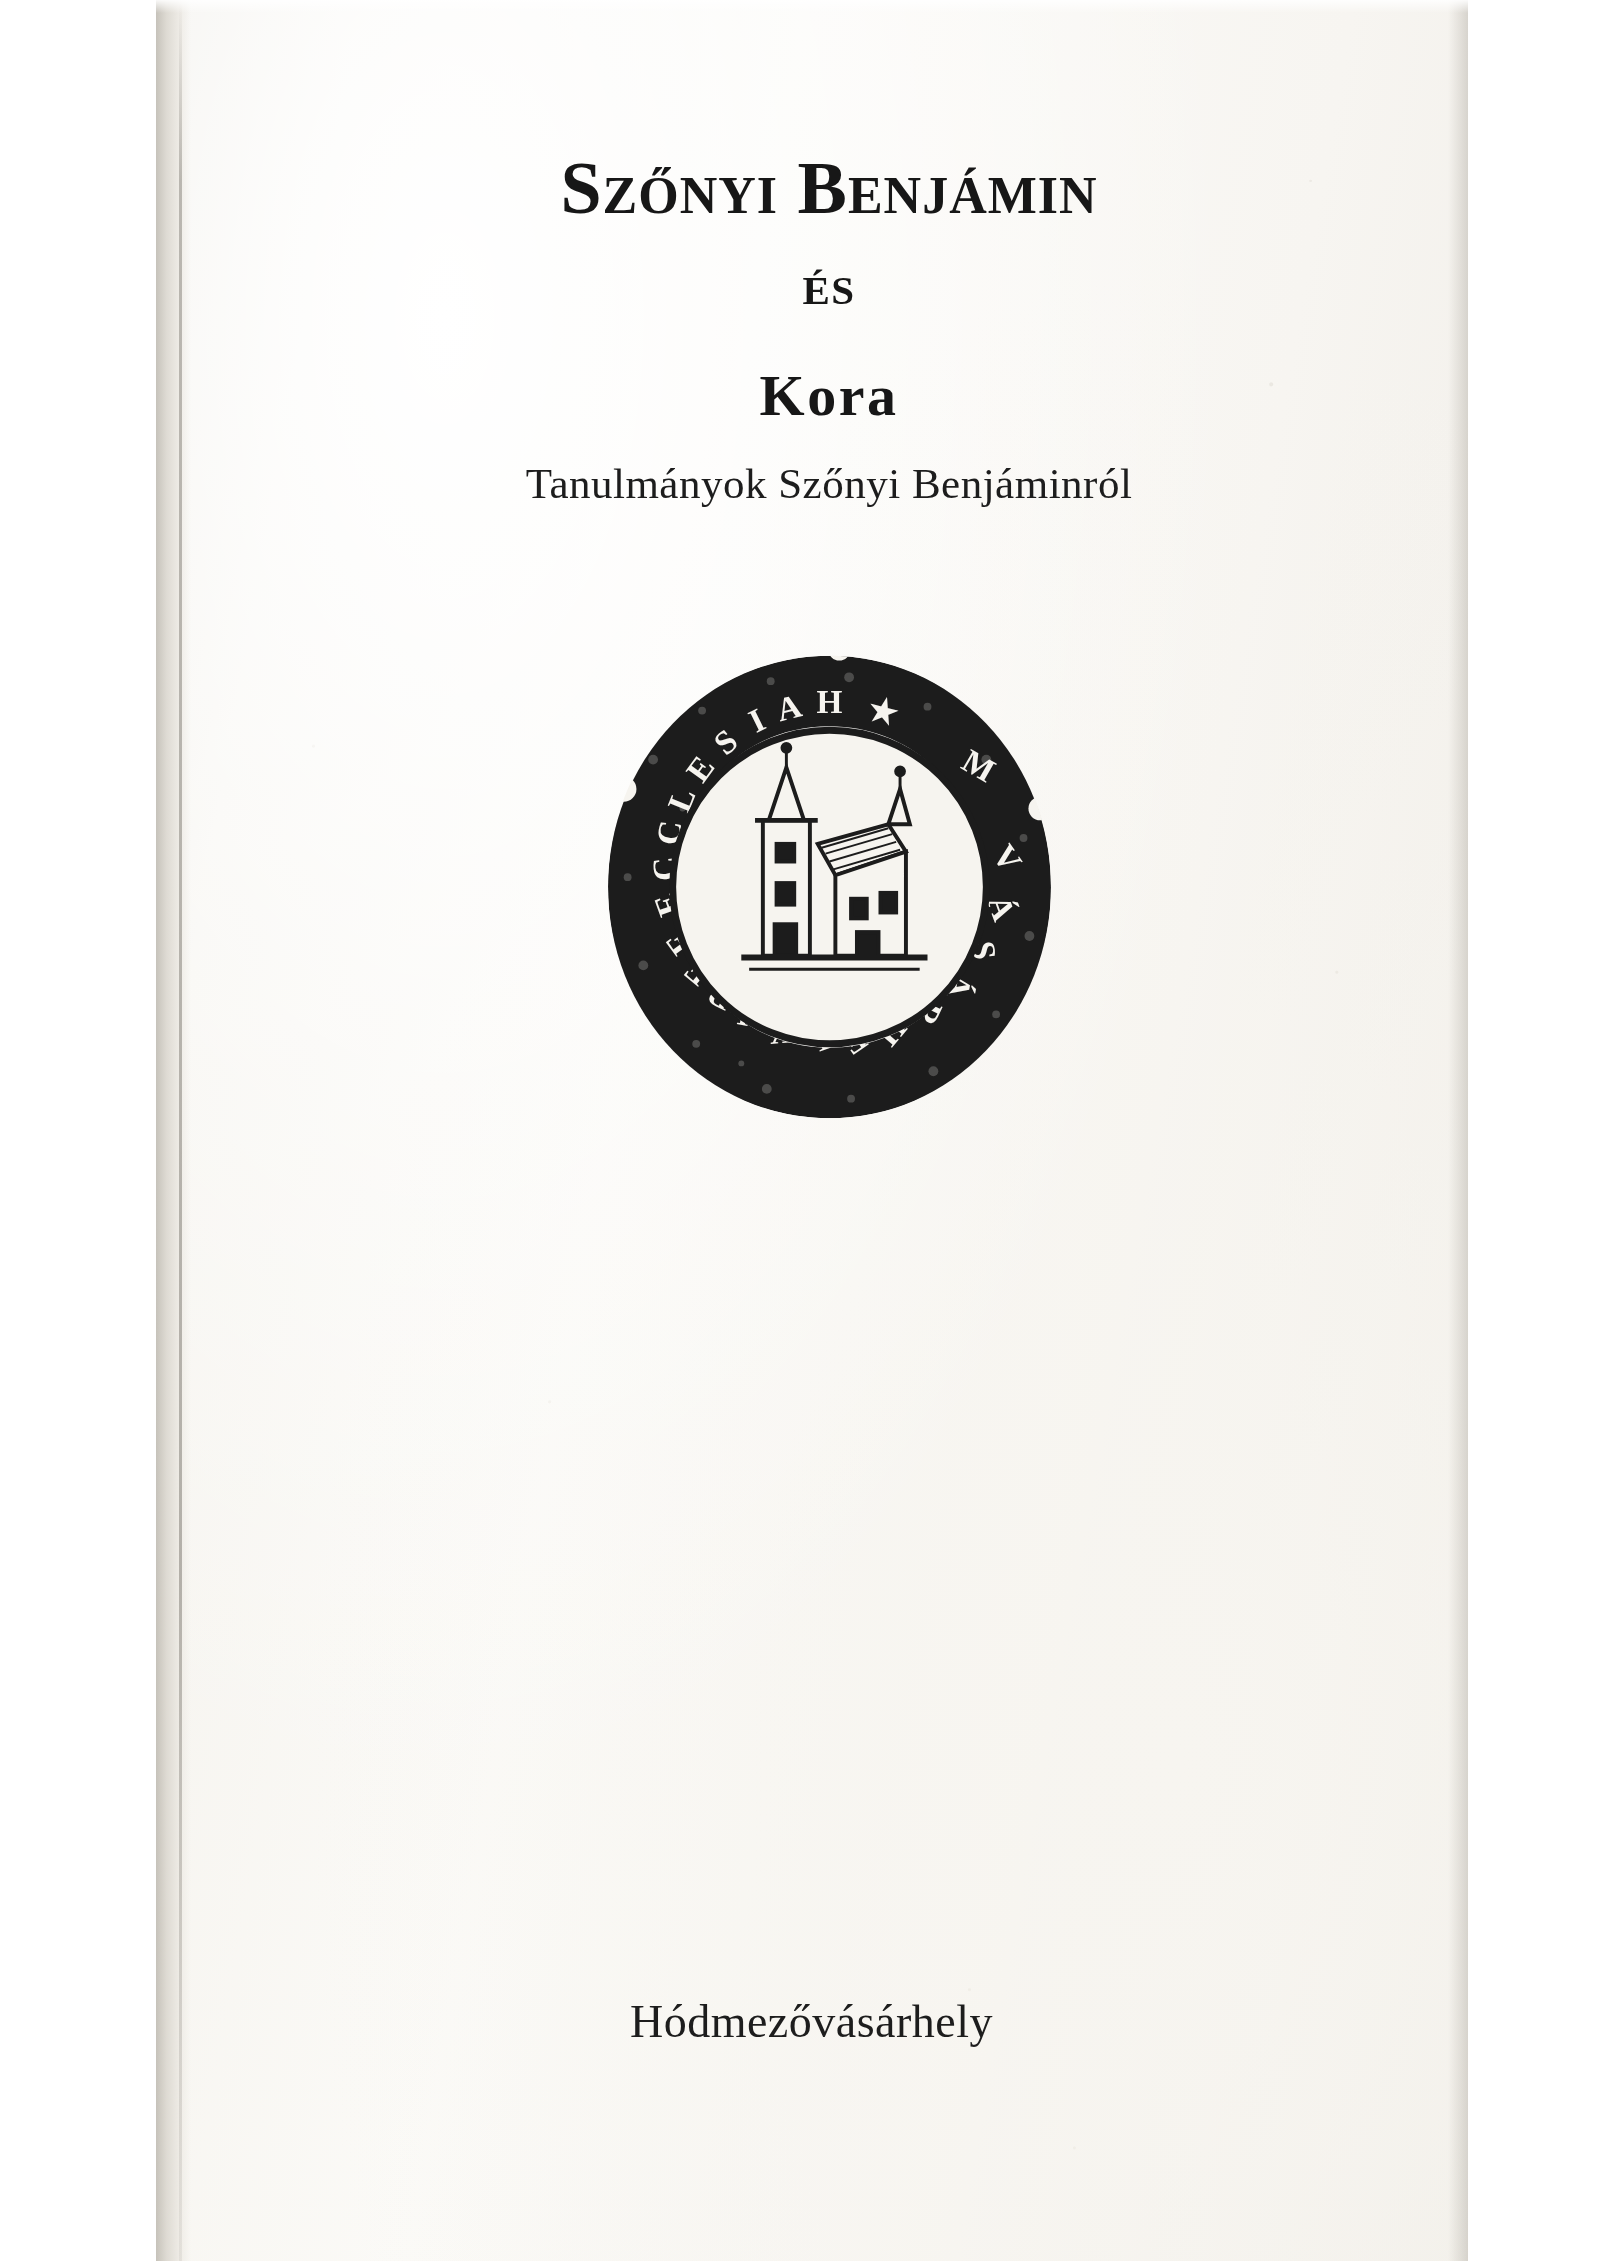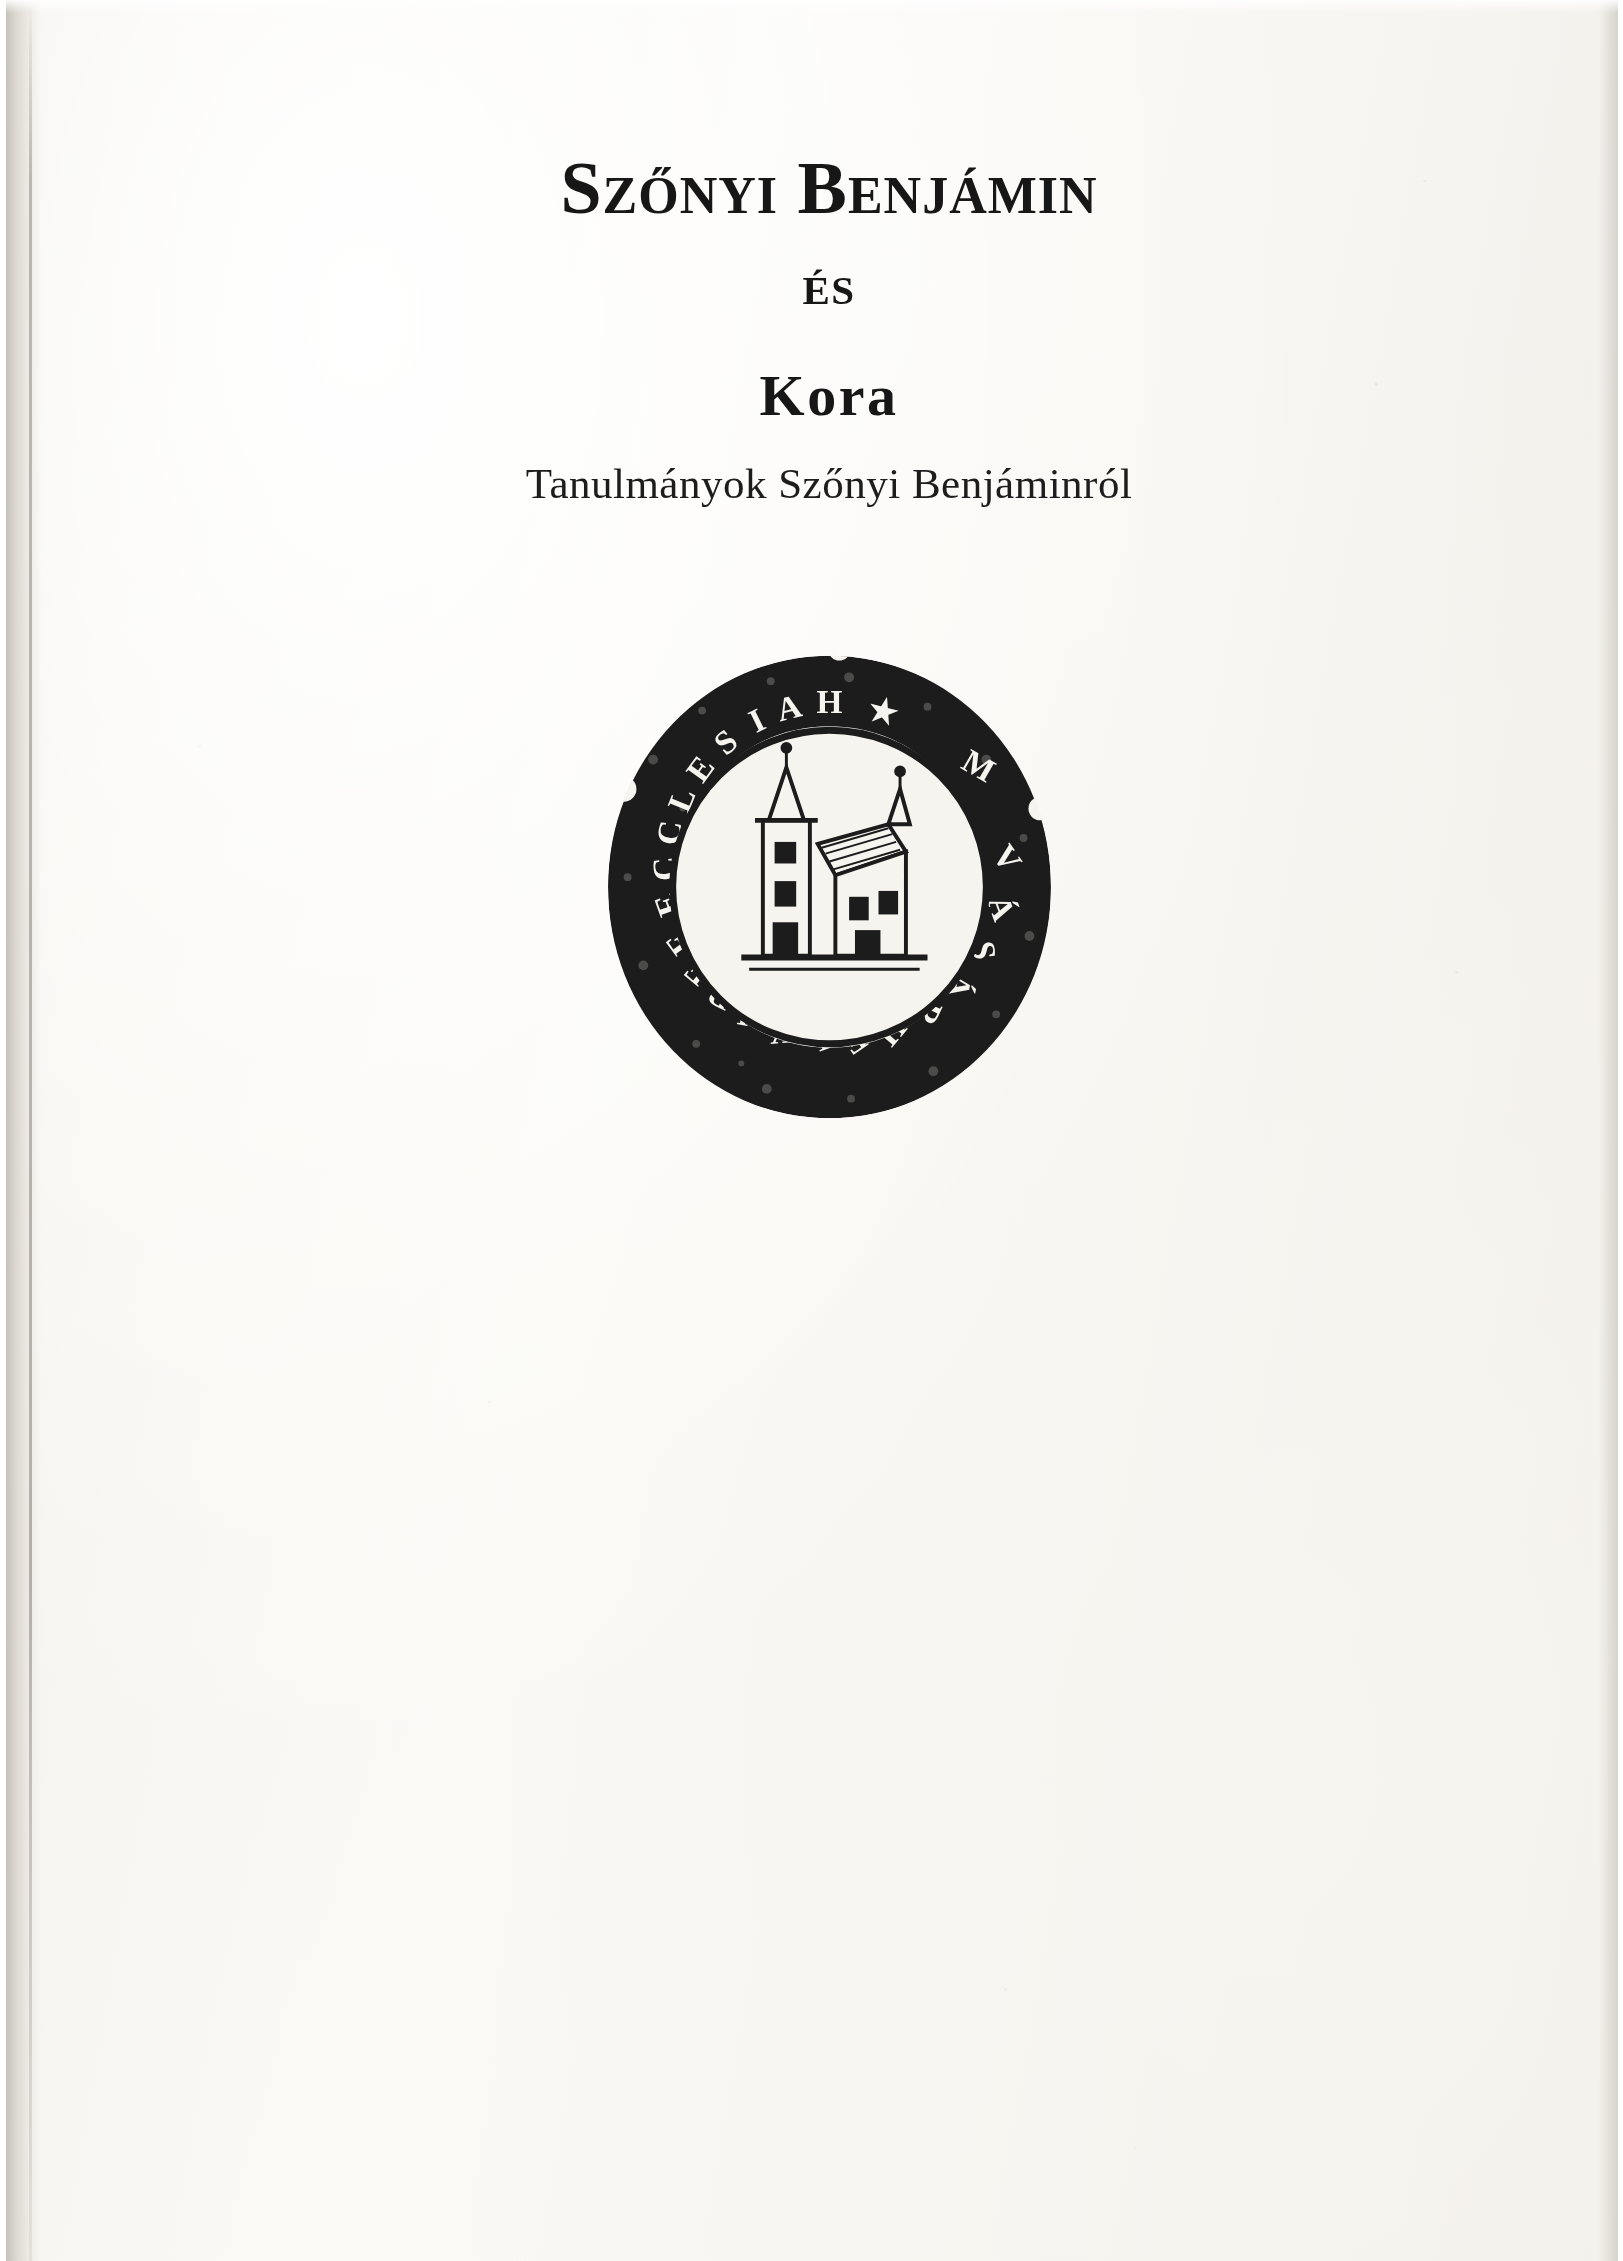--- a/index.html
+++ b/index.html
@@ -5,21 +5,21 @@
 <style>
   html, body {
     margin: 0;
     padding: 0;
     background: #ffffff;
   }
 
   
   .page {
     position: relative;
-    width: 1612px;
+    width: 1312px;
     height: 2261px;
     margin: 0 auto;
     background: #f3f1ec;
     background-image:
       radial-gradient(ellipse at 22% 14%, #ffffff 0%, rgba(255,255,255,0) 55%),
       radial-gradient(ellipse at 78% 78%, #f7f5f0 0%, rgba(247,245,240,0) 60%),
       linear-gradient(100deg, #eceae4 0%, #f6f4ef 12%, #fbfaf7 38%, #f7f5f1 70%, #efece6 100%);
     overflow: hidden;
     font-family: "Liberation Serif", "DejaVu Serif", serif;
     color: #1a1a1a;
@@ -281,15 +281,16 @@
           <rect x="268" y="296" width="22" height="26" fill="#1c1c1c"></rect>
 
           <path d="M150,322 L340,322" stroke-width="6"></path>
           <path d="M158,334 L332,334" stroke-width="3"></path>
         </g>
       </svg>
     </div>
 
   </div>
 
+  <div class="place">Hódmezővásárhely</div>
 
 </div>
 
 
 </body></html>

